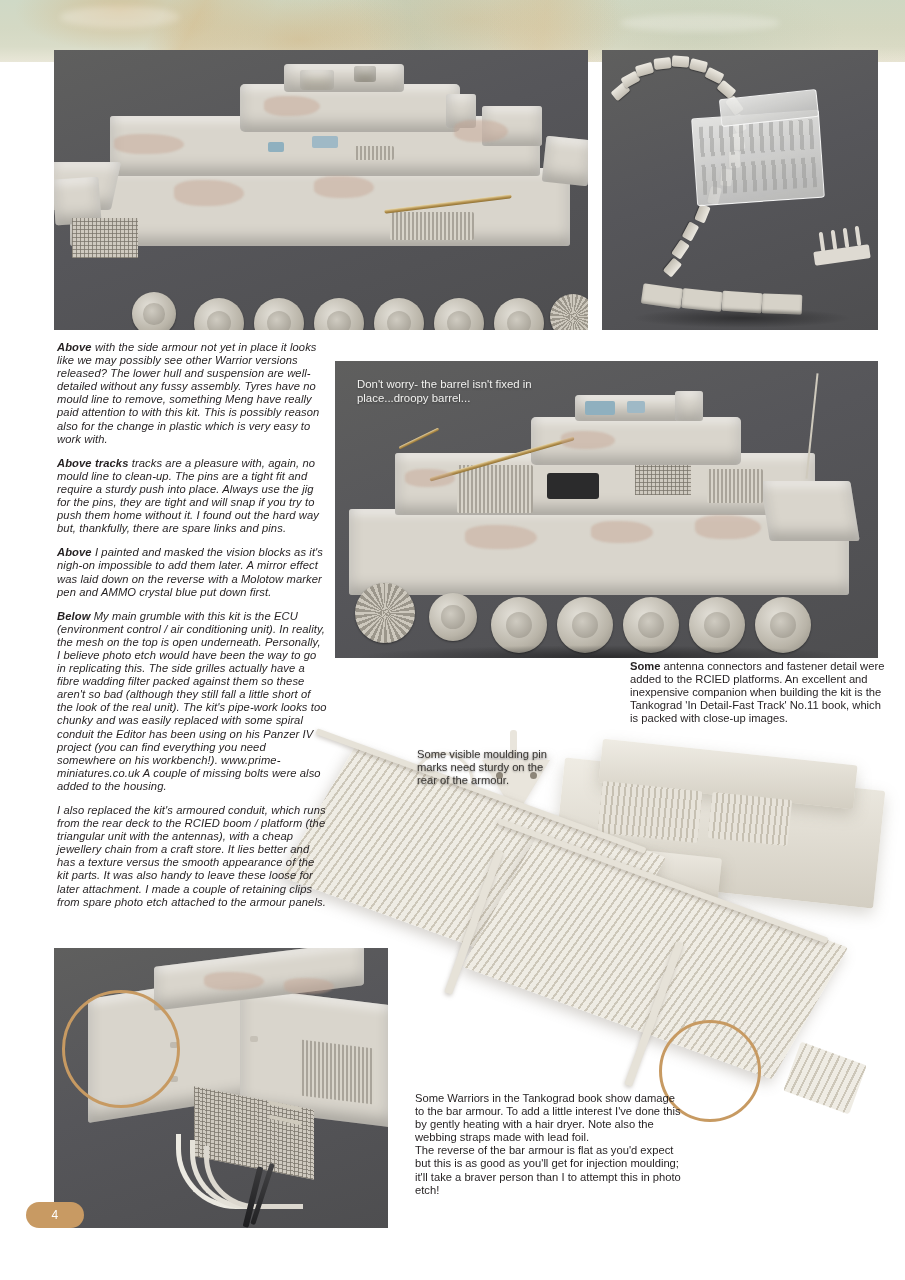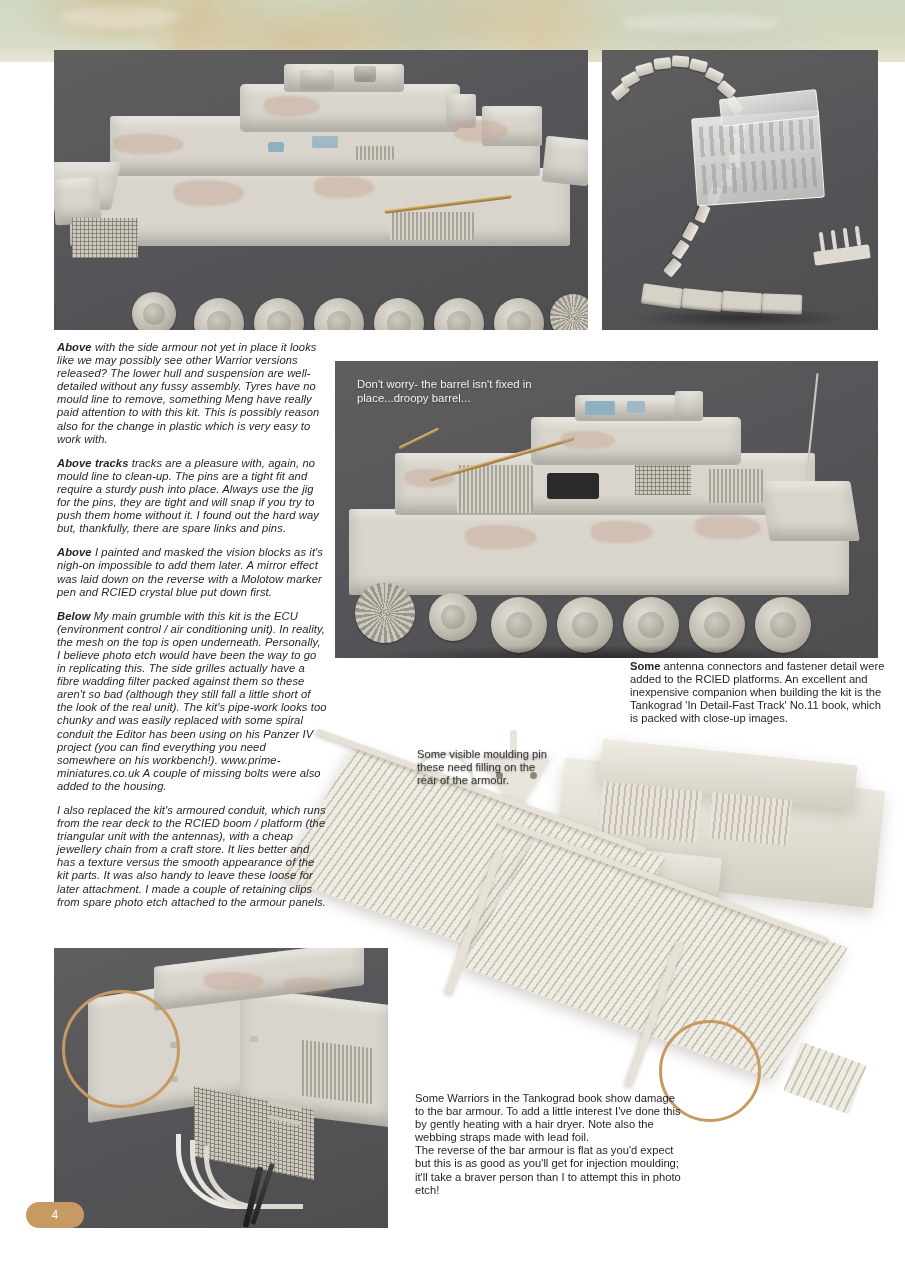--- a/index.html
+++ b/index.html
@@ -305,29 +305,29 @@
     <div style="position:absolute;left:206px;top:214px;width:5px;height:64px;background:linear-gradient(180deg,#434345,#222224);transform:rotate(18deg);border-radius:2px;"></div>
 
     <div class="annot-circle" style="left:8px;top:42px;width:112px;height:112px;"></div>
   </div>
 
   <div class="annot-circle" style="left:659px;top:1020px;width:96px;height:96px;"></div>
 
   <div class="col body-col">
     <p><b>Above</b><span> with the side armour not yet in place it looks like we may possibly see other Warrior versions released? The lower hull and suspension are well-detailed without any fussy assembly. Tyres have no mould line to remove, something Meng have really paid attention to with this kit. This is possibly reason also for the change in plastic which is very easy to work with.</span></p>
     <p><b>Above tracks</b><span> tracks are a pleasure with, again, no mould line to clean-up. The pins are a tight fit and require a sturdy push into place. Always use the jig for the pins, they are tight and will snap if you try to push them home without it. I found out the hard way but, thankfully, there are spare links and pins.</span></p>
-    <p><b>Above</b><span> I painted and masked the vision blocks as it's nigh-on impossible to add them later. A mirror effect was laid down on the reverse with a Molotow marker pen and RCIED crystal blue put down first.</span></p>
+    <p><b>Above</b><span> I painted and masked the vision blocks as it's nigh-on impossible to add them later. A mirror effect was laid down on the reverse with a Molotow marker pen and AMMO crystal blue put down first.</span></p>
     <p><b>Below</b><span> My main grumble with this kit is the ECU (environment control / air conditioning unit). In reality, the mesh on the top is open underneath. Personally, I believe photo etch would have been the way to go in replicating this. The side grilles actually have a fibre wadding filter packed against them so these aren't so bad (although they still fall a little short of the look of the real unit). The kit's pipe-work looks too chunky and was easily replaced with some spiral conduit the Editor has been using on his Panzer IV project (you can find everything you need somewhere on his workbench!). www.prime-miniatures.co.uk A couple of missing bolts were also added to the housing.</span></p>
     <p><span>I also replaced the kit's armoured conduit, which runs from the rear deck to the RCIED boom / platform (the triangular unit with the antennas), with a cheap jewellery chain from a craft store. It lies better and has a texture versus the smooth appearance of the kit parts. It was also handy to leave these loose for later attachment. I made a couple of retaining clips from spare photo etch attached to the armour panels.</span></p>
   </div>
 
   <div class="cap" id="cap-left-antenna">
     <b>Some</b><span> antenna connectors and fastener detail were added to the RCIED platforms. An excellent and inexpensive companion when building the kit is the Tankograd 'In Detail-Fast Track' No.11 book, which is packed with close-up images.</span>
   </div>
 
-  <div class="cap-dark" id="cap-pinmarks">Some visible moulding pin these need filling on the rear of the armour.</div>
+  <div class="cap-dark" id="cap-pinmarks">Some visible moulding pin marks need sturdy on the rear of the armour.</div>
 
   <div class="cap" id="cap-bar-armour" style="white-space:pre-line;">Some Warriors in the Tankograd book show damage to the bar armour. To add a little interest I've done this by gently heating with a hair dryer. Note also the webbing straps made with lead foil.
 The reverse of the bar armour is flat as you'd expect but this is as good as you'll get for injection moulding; it'll take a braver person than I to attempt this in photo etch!</div>
 
   <div id="page-number">4</div>
 
 </div>
 
 </body></html>

